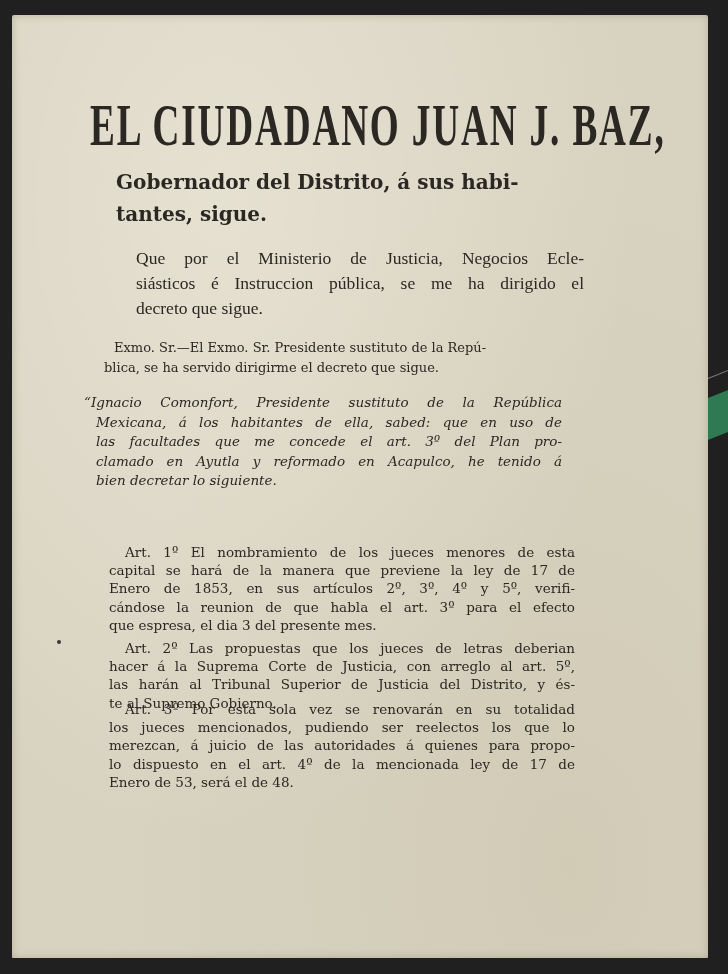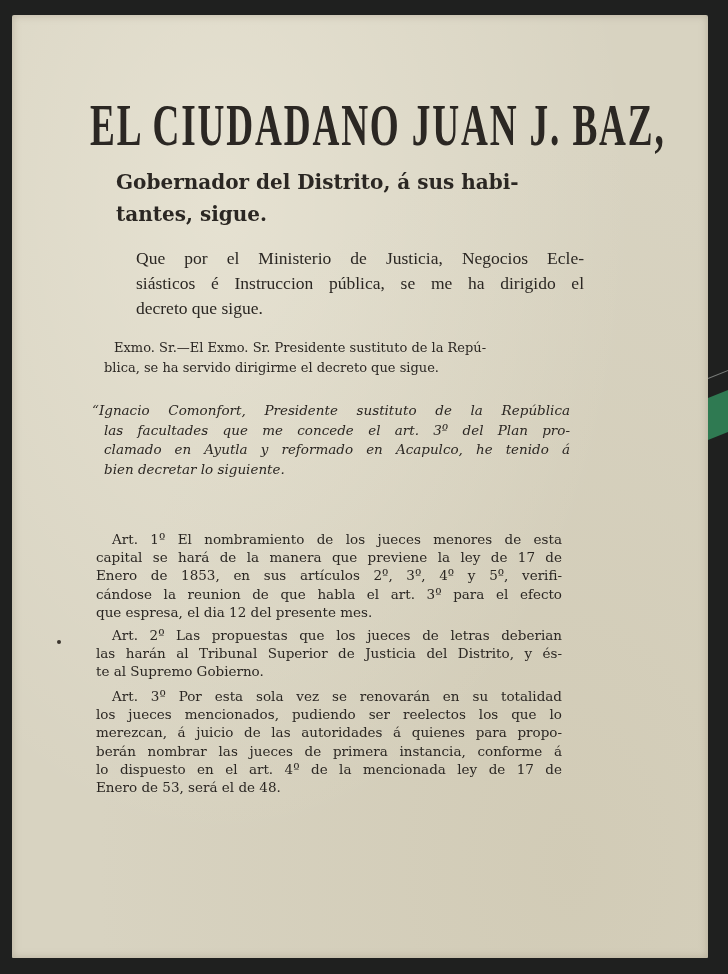--- a/index.html
+++ b/index.html
@@ -120,33 +120,33 @@
   }
   .p-decree {
     position: absolute;
     left: 84px;
     top: 393px;
     width: 478px;
     font-family: "DejaVu Serif", serif;
     font-style: italic;
     font-size: 13.5px;
     line-height: 19.6px;
-    margin: 8px;
+    margin: 0;
   }
   .p-decree .indent {
     padding-left: 12px;
   }
   .article {
     position: absolute;
     left: 96px;
     width: 466px;
     font-family: "DejaVu Serif", serif;
     font-size: 13.5px;
     line-height: 18.2px;
-    margin: 0;
+    margin: 13px;
   }
   .article .first {
     padding-left: 16px;
   }
   .art-1 { top: 530px; }
   .art-2 { top: 626px; }
   .art-3 { top: 687px; }
   .smudge {
     position: absolute;
     width: 4px;
@@ -177,41 +177,42 @@
   <span class="line">decreto que sigue.</span>
 </p>
 
 <p class="p-exmo ink">
   <span class="line first">Exmo. Sr.—El Exmo. Sr. Presidente sustituto de la Repú-</span>
   <span class="line" style="margin-left:-8px">blica, se ha servido dirigirme el decreto que sigue.</span>
 </p>
 
 <p class="p-decree ink">
   <span class="jl">“Ignacio Comonfort, Presidente sustituto de la República</span>
+  <span class="jl indent">Mexicana, á los habitantes de ella, sabed: que en uso de</span>
   <span class="jl indent">las facultades que me concede el art. 3º del Plan pro-</span>
   <span class="jl indent">clamado en Ayutla y reformado en Acapulco, he tenido á</span>
   <span class="line indent">bien decretar lo siguiente.</span>
 </p>
 
 <p class="article art-1 ink">
   <span class="jl first">Art. 1º  El nombramiento de los jueces menores de esta</span>
   <span class="jl">capital se hará de la manera que previene la ley de 17 de</span>
   <span class="jl">Enero de 1853, en sus artículos 2º, 3º, 4º y 5º, verifi-</span>
   <span class="jl">cándose la reunion de que habla el art. 3º para el efecto</span>
-  <span class="line">que espresa, el dia 12 del presente mes.</span>
+  <span class="line">que espresa, el dia 3 del presente mes.</span>
 </p>
 
 <p class="article art-2 ink">
   <span class="jl first">Art. 2º  Las propuestas que los jueces de letras deberian</span>
+  <span class="jl">hacer á la Suprema Corte de Justicia, con arreglo al art. 5º,</span>
   <span class="jl">las harán al Tribunal Superior de Justicia del Distrito, y és-</span>
   <span class="line">te al Supremo Gobierno.</span>
 </p>
 
 <p class="article art-3 ink">
   <span class="jl first">Art. 3º  Por esta sola vez se renovarán en su totalidad</span>
   <span class="jl">los jueces mencionados, pudiendo ser reelectos los que lo</span>
   <span class="jl">merezcan, á juicio de las autoridades á quienes para propo-</span>
-  <span class="jl">berán nombrar las jueces de primera instancia, conforme á</span>
   <span class="jl">lo dispuesto en el art. 4º de la mencionada ley de 17 de</span>
   <span class="line">Enero de 53, será el de 48.</span>
 </p>
 
 <div class="smudge" style="left:57px; top:640px;"></div>
 
 </body></html>

